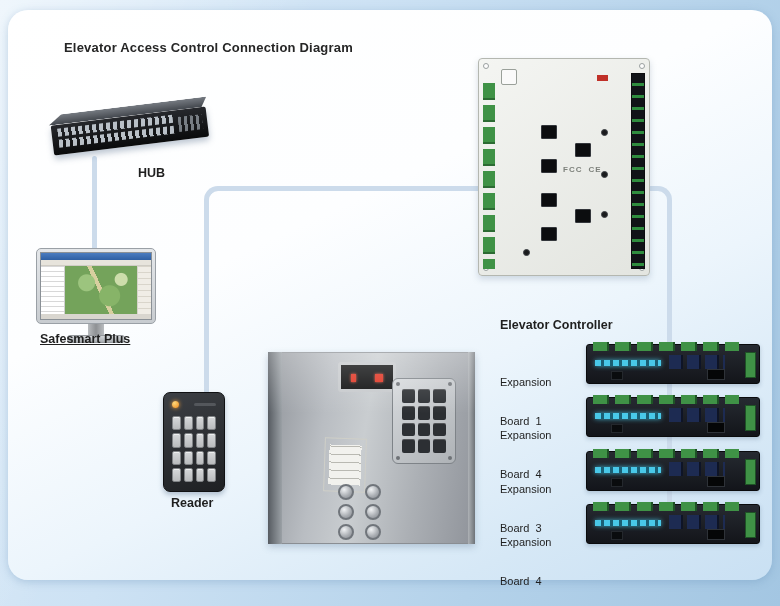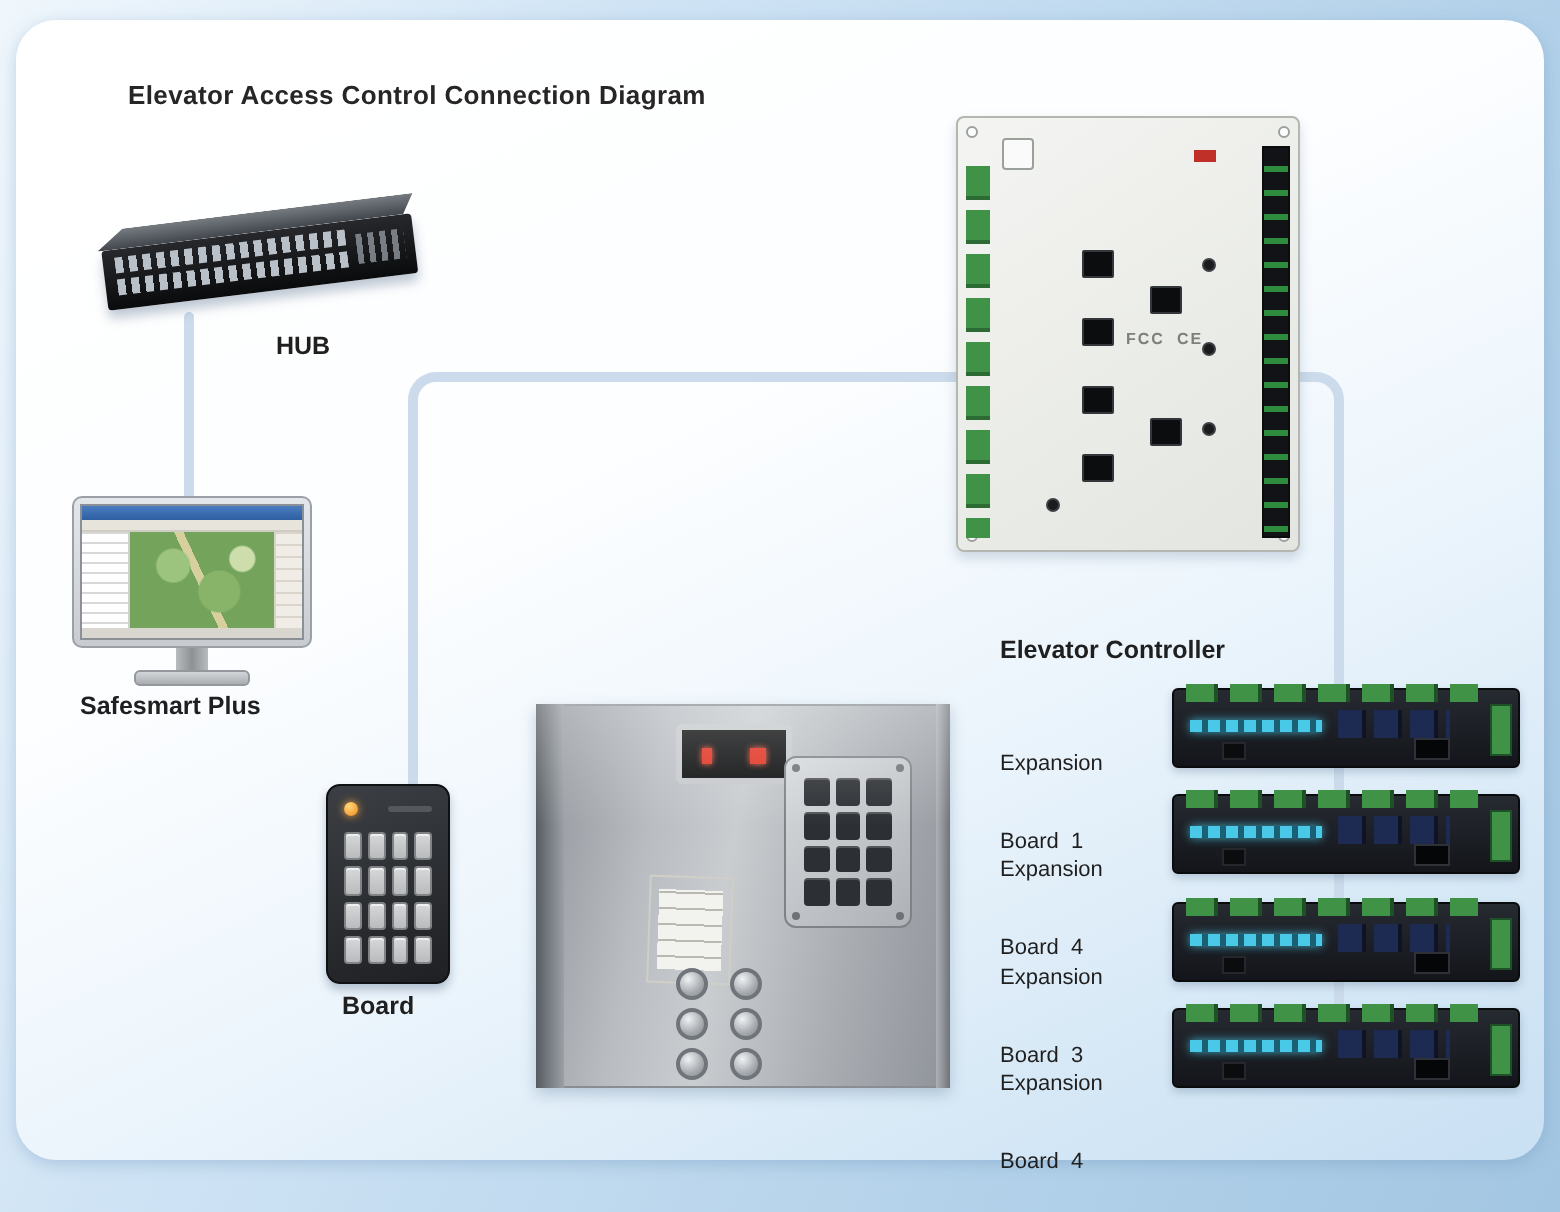--- a/index.html
+++ b/index.html
@@ -94,21 +94,21 @@
       radial-gradient(circle at 78% 28%, #cdddab 0 6px, rgba(0,0,0,0) 7px),
       linear-gradient(65deg, rgba(0,0,0,0) 47%, #d8cf9f 47% 52%, rgba(0,0,0,0) 52%);
   }
   .mon-right {
     width:14px; background:#f0ede6; border-left:1px solid #d6d3ca;
     background-image:repeating-linear-gradient(180deg, #d9d5cb 0 1px, rgba(0,0,0,0) 1px 6px);
   }
   .mon-status { position:absolute; left:0; right:0; bottom:0; height:5px; background:#d9d6cf; }
   .mon-neck { width:16px; height:11px; margin:0 auto; background:linear-gradient(90deg,#b9bcbf,#8e9194,#b9bcbf); }
   .mon-base { width:58px; height:8px; margin:0 auto; background:linear-gradient(#d3d6d9,#a9adb1); border-radius:3px; border:1px solid #94989c; }
-  .label-pc { left:40px; top:346px; }
+  .label-pc { left:40px; top:332px;text-decoration:underline; }
 
   
   .reader {
     left:163px; top:392px; width:62px; height:100px;
     background:linear-gradient(160deg,#3c3f44,#1e2023);
     border:1px solid #101113; border-radius:7px;
     box-shadow:0 3px 5px rgba(70,95,125,.35);
   }
   .reader-led {
     position:absolute; left:8px; top:8px; width:7px; height:7px; border-radius:50%;
@@ -279,21 +279,21 @@
       <div class="key"></div>
         <div class="key"></div>
         <div class="key"></div>
         <div class="key"></div>
       <div class="key"></div>
         <div class="key"></div>
         <div class="key"></div>
         <div class="key"></div>
     </div>
   </div>
-  <div class="label label-reader">Board</div>
+  <div class="label label-reader">Reader</div>
 
   <div class="dev elevator">
     <div class="elv-jamb"></div>
     <div class="elv-edge"></div>
     <div class="elv-display">
       <div class="elv-dot d1"></div>
       <div class="elv-dot d2"></div>
     </div>
     <div class="elv-card"></div>
     <div class="elv-keypad">

